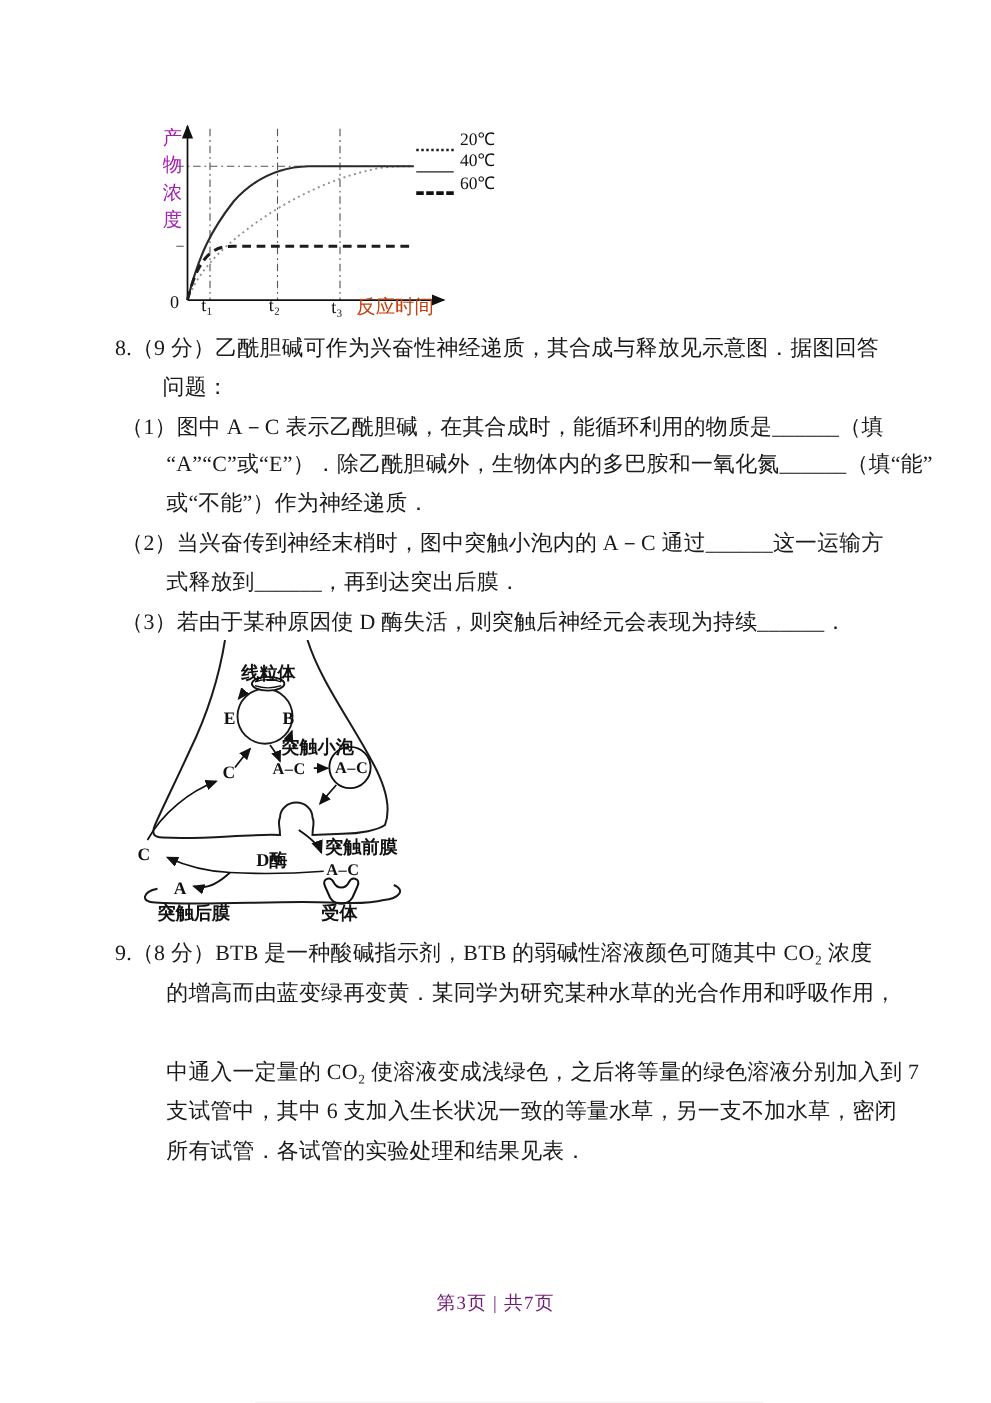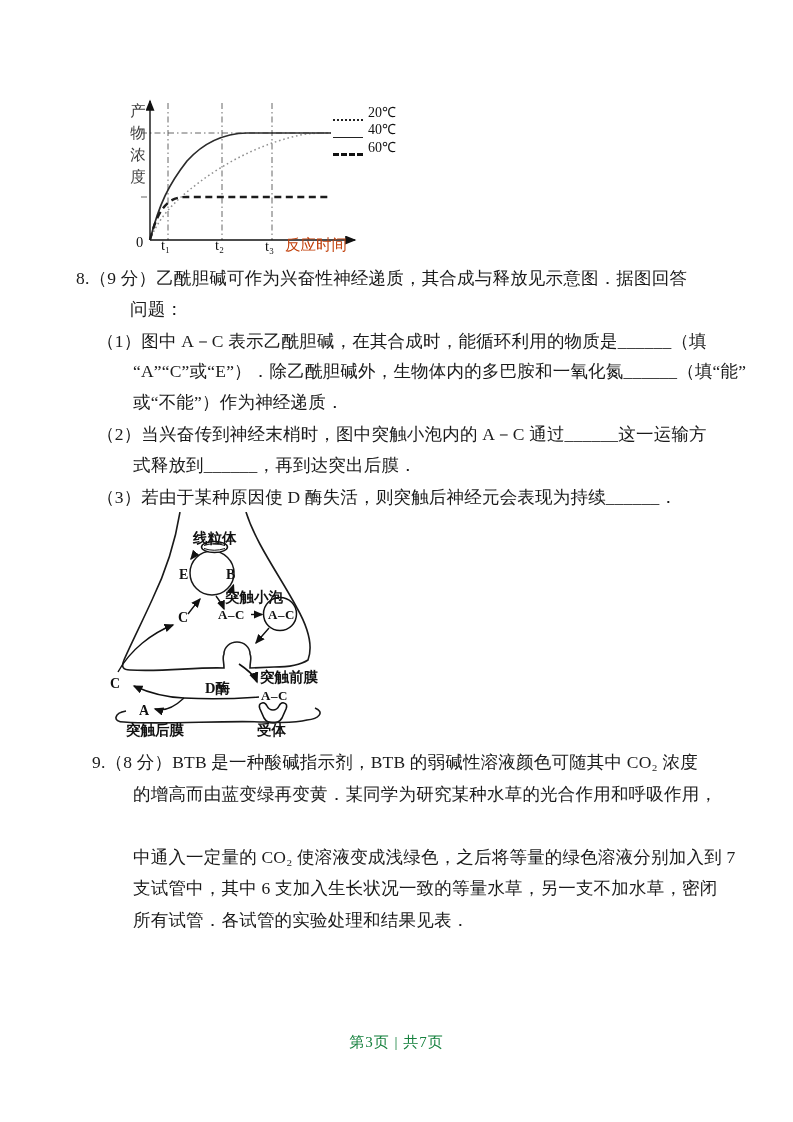--- a/index.html
+++ b/index.html
@@ -3,38 +3,38 @@
 <meta charset="utf-8">
 <style>
   html,body{margin:0;padding:0;background:#e8e8e8;}
   .page{position:relative;width:793px;height:1122px;background:#ffffff;margin:0 auto;
         font-family:"Liberation Serif",serif;color:#1a1a1a;overflow:hidden;}
   .tl{position:absolute;white-space:nowrap;font-size:17.5px;line-height:21px;letter-spacing:.2px;}
   
   .chart-wrap{position:absolute;left:105px;top:90px;width:360px;height:175px;}
   .chart-svg{position:absolute;left:0;top:0;}
   .ylabel{position:absolute;left:23px;top:10px;width:20px;font-size:15.5px;line-height:22px;
-          word-break:break-all;text-align:center;color:#404040;}
+          word-break:break-all;text-align:center;color:#a21caf;}
   .tick{position:absolute;font-size:14.5px;color:#111;}
   .xlabel{position:absolute;left:180px;top:145px;font-size:15.5px;color:#c2410c;}
   .legend{position:absolute;left:228px;top:13px;}
   .lg-row{display:flex;align-items:flex-end;height:17.5px;font-size:14px;color:#111;}
   .lg-line{display:inline-block;width:30px;height:0;margin-right:5px;}
   .lg-dotted{border-top:2.6px dotted #222;}
   .lg-solid{border-top:1.6px solid #222;}
   .lg-dashed{border-top:3px dashed #111;}
   
   .diagram-wrap{position:absolute;left:104px;top:512px;width:240px;height:236px;}
   .dg-text{font-family:"Liberation Serif",serif;font-weight:bold;fill:#111;}
   .dg-cn{font-size:14.5px;}
   .dg-lt{font-size:14px;}
   .dg-ac{font-size:13px;letter-spacing:.5px;}
   
   .footer{position:absolute;top:1033px;left:0;width:100%;text-align:center;
-          font-size:15px;color:#15803d;letter-spacing:1px;}
+          font-size:15px;color:#701a75;letter-spacing:1px;}
 </style>
 </head>
 <body>
 
 <div class="page">
 
   <div class="chart-wrap">
     <svg class="chart-svg" width="360" height="175" viewBox="0 0 360 175">
       <defs>
         <marker id="axh" markerWidth="10" markerHeight="8" refX="7" refY="3.2" orient="auto">
@@ -74,21 +74,21 @@
         <span class="lg-line lg-solid"></span>
         <span>40℃</span>
       </div>
       <div class="lg-row">
         <span class="lg-line lg-dashed"></span>
         <span>60℃</span>
       </div>
     </div>
   </div>
 
-  <div class="tl" style="left:76px;top:268px;">8.（9 分）乙酰胆碱可作为兴奋性神经递质，其合成与释放见示意图．据图回答</div>
+  <div class="tl" style="left:92px;top:268px;">8.（9 分）乙酰胆碱可作为兴奋性神经递质，其合成与释放见示意图．据图回答</div>
   <div class="tl" style="left:130px;top:299px;">问题：</div>
   <div class="tl" style="left:97px;top:331px;">（1）图中 A－C 表示乙酰胆碱，在其合成时，能循环利用的物质是______（填</div>
   <div class="tl" style="left:133px;top:361px;">“A”“C”或“E”）．除乙酰胆碱外，生物体内的多巴胺和一氧化氮______（填“能”</div>
   <div class="tl" style="left:133px;top:392px;">或“不能”）作为神经递质．</div>
   <div class="tl" style="left:97px;top:424px;">（2）当兴奋传到神经末梢时，图中突触小泡内的 A－C 通过______这一运输方</div>
   <div class="tl" style="left:133px;top:455px;">式释放到______，再到达突出后膜．</div>
   <div class="tl" style="left:97px;top:487px;">（3）若由于某种原因使 D 酶失活，则突触后神经元会表现为持续______．</div>
 
   <div class="diagram-wrap">
     <svg width="240" height="236" viewBox="0 0 240 236">

